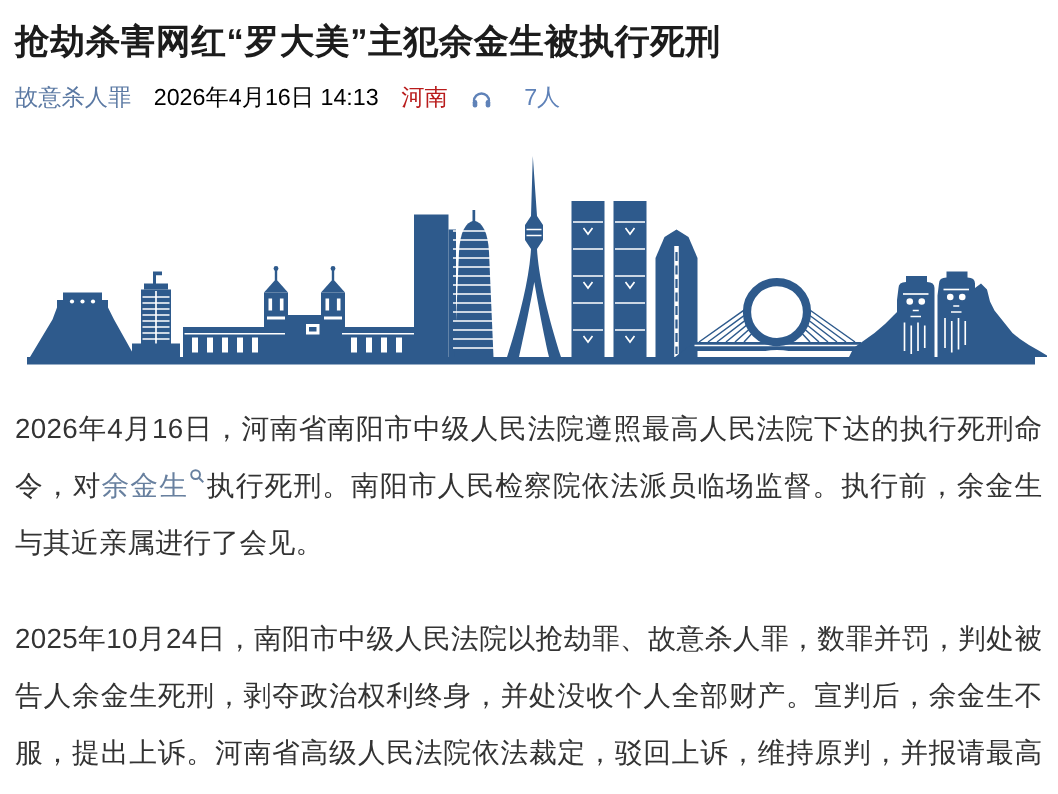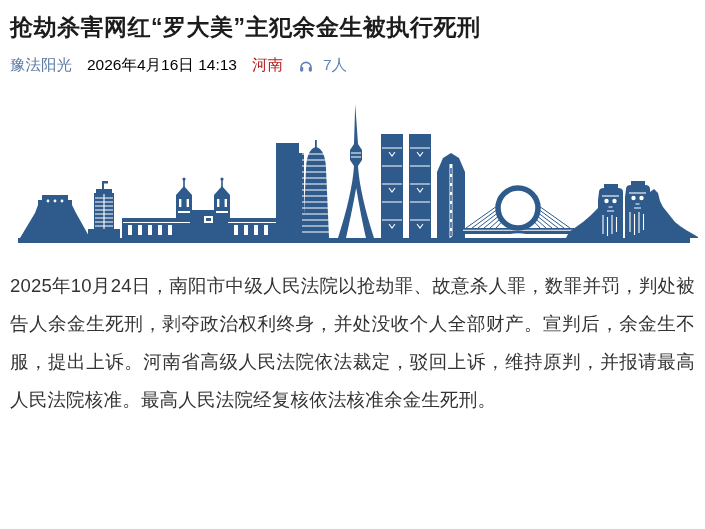--- a/index.html
+++ b/index.html
@@ -34,21 +34,21 @@
     gap: 15px;
     white-space: nowrap;
   }
   .meta .source { color: #5b79a3; cursor: pointer; }
   .meta .date { color: #000000; }
   .meta .loc { color: #b91c1c; }
   .meta .listen {
     color: #5f82b8;
     display: inline-flex;
     align-items: center;
-    gap: 9px;
+    gap: 20px;
     cursor: pointer;
   }
   .meta .listen svg { display: block; }
   .skyline-wrap {
     margin-top: 20px;
     width: 690px;
   }
   .skyline-wrap svg { display: block; }
   .sk { fill: #2e5a8c; }
   .wt { fill: #ffffff; }
@@ -77,21 +77,21 @@
   }
 </style>
 </head>
 <body>
 
 <div class="page">
 
   <h1 class="title">抢劫杀害网红“罗大美”主犯余金生被执行死刑</h1>
 
   <div class="meta">
-    <span class="source">豫法阳光</span>
+    <span class="source">故意杀人罪</span>
     <span class="date">2026年4月16日 14:13</span>
     <span class="loc">河南</span>
     <span class="listen">
       <span class="sup">
         <svg width="16" height="16" viewBox="0 0 24 24">
           <path d="M4.5,14 a7.5,7.5 0 0 1 15,0" fill="none" stroke="#5f82b8" stroke-width="2.4"></path>
           <rect x="3.2" y="13" width="4.6" height="7.5" rx="2.2" fill="#5f82b8"></rect>
           <rect x="16.2" y="13" width="4.6" height="7.5" rx="2.2" fill="#5f82b8"></rect>
         </svg>
       </span>
@@ -213,17 +213,21 @@
         <circle class="wt" cx="631.5" cy="102" r="2.2"></circle>
         <path class="wl" d="M625.5,108 h4 M624,112 h7" stroke-width="1"></path>
         <path class="wl" d="M620,116 V136 M624.5,118 V139 M629,116 V137 M633.5,118 V134" stroke-width="1.1"></path>
 
         <path class="sk" d="M640,142 L640,96 L644,93 L648,97 L650,105 L653,111 L657,116 L661,121 L665,126 L670,130 L676,134 L683,138 L688,141 L688,142 Z"></path>
       </g>
     </svg>
   </div>
 
   <div class="article-body">
+    <p class="body-text"><span>2026年4月16日，河南省南阳市中级人民法院遵照最高人民法院下达的执行死刑命令，对</span><span class="entity-link"><span>余金生</span><span class="sup-search"><svg width="11" height="11" viewBox="0 0 12 12">
+              <circle cx="4.8" cy="4.8" r="3.2" fill="none" stroke="#68809f" stroke-width="1.4"></circle>
+              <line x1="7.3" y1="7.3" x2="10.4" y2="10.4" stroke="#68809f" stroke-width="1.4"></line>
+            </svg></span></span><span>执行死刑。南阳市人民检察院依法派员临场监督。执行前，余金生与其近亲属进行了会见。</span></p>
 
     <p class="body-text">2025年10月24日，南阳市中级人民法院以抢劫罪、故意杀人罪，数罪并罚，判处被告人余金生死刑，剥夺政治权利终身，并处没收个人全部财产。宣判后，余金生不服，提出上诉。河南省高级人民法院依法裁定，驳回上诉，维持原判，并报请最高人民法院核准。最高人民法院经复核依法核准余金生死刑。</p>
   </div>
 
 </div>
 
 </body></html>

